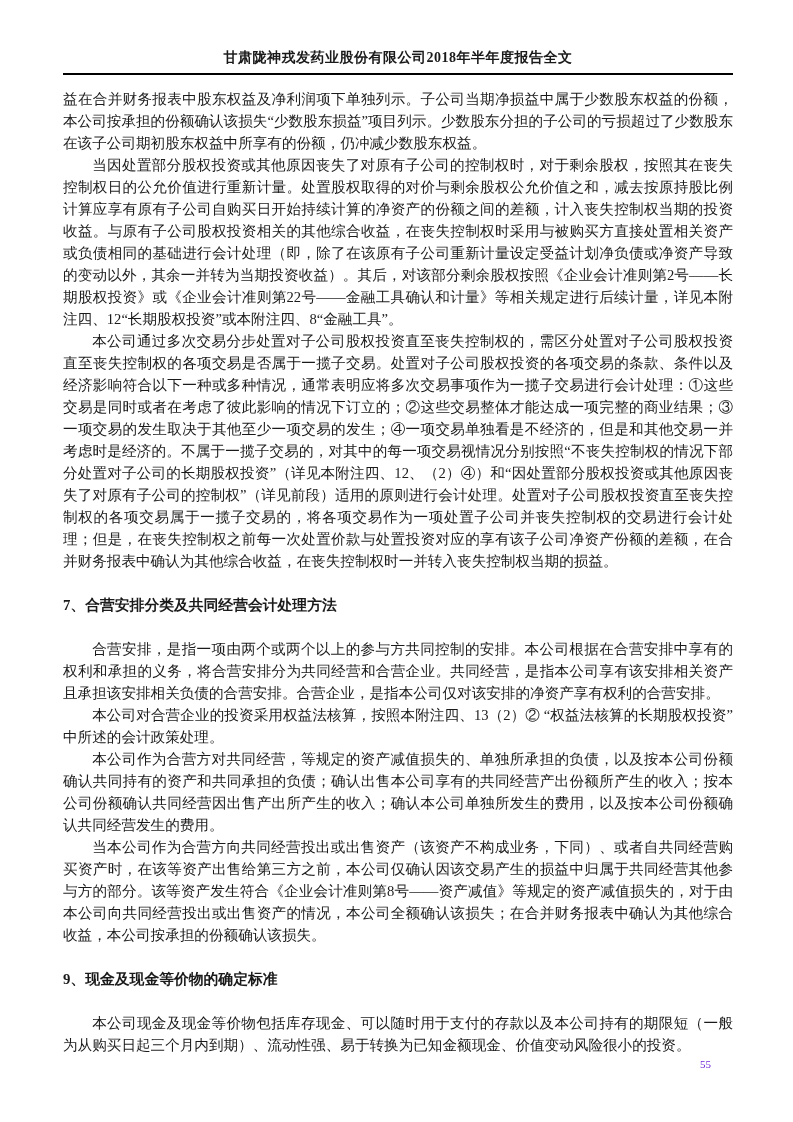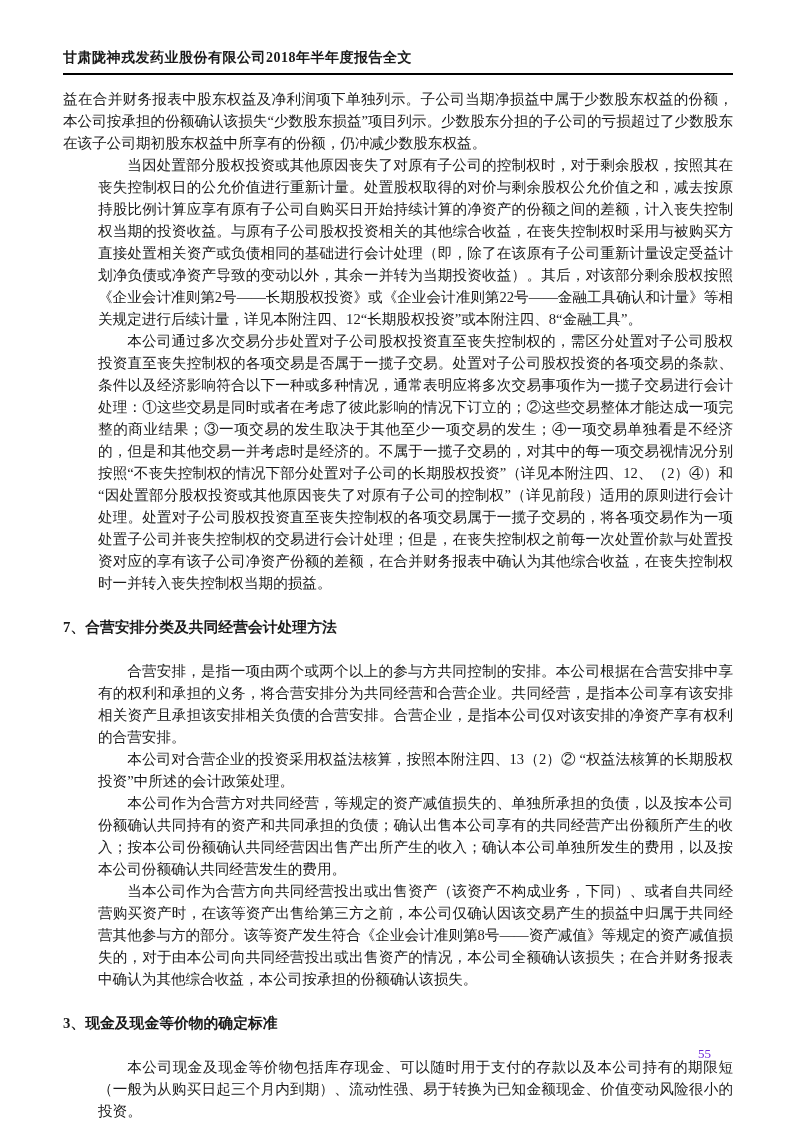--- a/index.html
+++ b/index.html
@@ -18,21 +18,21 @@
     overflow: hidden;
     box-sizing: border-box;
   }
   .header {
     position: absolute;
     top: 48px;
     left: 63px;
     right: 60px;
     border-bottom: 2px solid #000000;
     padding-bottom: 6px;
-    text-align: left;
+    text-align: center;
   }
   .header-title {
     font-size: 14px;
     font-weight: 600;
     letter-spacing: 0.5px;
     white-space: nowrap;
   }
   .body-text {
     position: absolute;
     top: 88px;
@@ -41,32 +41,31 @@
     font-size: 14.6px;
     line-height: 22px;
     text-align: justify;
     text-justify: inter-ideograph;
   }
   .para {
     margin: 0;
   }
   .para.indent {
     text-indent: 2em;
-    margin-left: 35px;
   }
   .heading {
     margin: 22px 0 22px 0;
     font-size: 14.8px;
     font-weight: bold;
   }
   .footer-pagenum {
     position: absolute;
     right: 82px;
-    bottom: 60px;
-    font-size: 13px;
+    bottom: 52px;
+    font-size: 11px;
     color: #6d28d9;
   }
 </style>
 </head>
 <body>
 
 <div class="page">
 
   <div class="header">
     <span class="header-title">甘肃陇神戎发药业股份有限公司2018年半年度报告全文</span>
@@ -74,19 +73,19 @@
 
   <div class="body-text">
     <p class="para">益在合并财务报表中股东权益及净利润项下单独列示。子公司当期净损益中属于少数股东权益的份额，本公司按承担的份额确认该损失“少数股东损益”项目列示。少数股东分担的子公司的亏损超过了少数股东在该子公司期初股东权益中所享有的份额，仍冲减少数股东权益。</p>
     <p class="para indent">当因处置部分股权投资或其他原因丧失了对原有子公司的控制权时，对于剩余股权，按照其在丧失控制权日的公允价值进行重新计量。处置股权取得的对价与剩余股权公允价值之和，减去按原持股比例计算应享有原有子公司自购买日开始持续计算的净资产的份额之间的差额，计入丧失控制权当期的投资收益。与原有子公司股权投资相关的其他综合收益，在丧失控制权时采用与被购买方直接处置相关资产或负债相同的基础进行会计处理（即，除了在该原有子公司重新计量设定受益计划净负债或净资产导致的变动以外，其余一并转为当期投资收益）。其后，对该部分剩余股权按照《企业会计准则第2号——长期股权投资》或《企业会计准则第22号——金融工具确认和计量》等相关规定进行后续计量，详见本附注四、12“长期股权投资”或本附注四、8“金融工具”。</p>
     <p class="para indent">本公司通过多次交易分步处置对子公司股权投资直至丧失控制权的，需区分处置对子公司股权投资直至丧失控制权的各项交易是否属于一揽子交易。处置对子公司股权投资的各项交易的条款、条件以及经济影响符合以下一种或多种情况，通常表明应将多次交易事项作为一揽子交易进行会计处理：①这些交易是同时或者在考虑了彼此影响的情况下订立的；②这些交易整体才能达成一项完整的商业结果；③一项交易的发生取决于其他至少一项交易的发生；④一项交易单独看是不经济的，但是和其他交易一并考虑时是经济的。不属于一揽子交易的，对其中的每一项交易视情况分别按照“不丧失控制权的情况下部分处置对子公司的长期股权投资”（详见本附注四、12、（2）④）和“因处置部分股权投资或其他原因丧失了对原有子公司的控制权”（详见前段）适用的原则进行会计处理。处置对子公司股权投资直至丧失控制权的各项交易属于一揽子交易的，将各项交易作为一项处置子公司并丧失控制权的交易进行会计处理；但是，在丧失控制权之前每一次处置价款与处置投资对应的享有该子公司净资产份额的差额，在合并财务报表中确认为其他综合收益，在丧失控制权时一并转入丧失控制权当期的损益。</p>
     <h3 class="heading">7、合营安排分类及共同经营会计处理方法</h3>
     <p class="para indent">合营安排，是指一项由两个或两个以上的参与方共同控制的安排。本公司根据在合营安排中享有的权利和承担的义务，将合营安排分为共同经营和合营企业。共同经营，是指本公司享有该安排相关资产且承担该安排相关负债的合营安排。合营企业，是指本公司仅对该安排的净资产享有权利的合营安排。</p>
     <p class="para indent">本公司对合营企业的投资采用权益法核算，按照本附注四、13（2）② “权益法核算的长期股权投资”中所述的会计政策处理。</p>
     <p class="para indent">本公司作为合营方对共同经营，等规定的资产减值损失的、单独所承担的负债，以及按本公司份额确认共同持有的资产和共同承担的负债；确认出售本公司享有的共同经营产出份额所产生的收入；按本公司份额确认共同经营因出售产出所产生的收入；确认本公司单独所发生的费用，以及按本公司份额确认共同经营发生的费用。</p>
     <p class="para indent">当本公司作为合营方向共同经营投出或出售资产（该资产不构成业务，下同）、或者自共同经营购买资产时，在该等资产出售给第三方之前，本公司仅确认因该交易产生的损益中归属于共同经营其他参与方的部分。该等资产发生符合《企业会计准则第8号——资产减值》等规定的资产减值损失的，对于由本公司向共同经营投出或出售资产的情况，本公司全额确认该损失；在合并财务报表中确认为其他综合收益，本公司按承担的份额确认该损失。</p>
-    <h3 class="heading">3、现金及现金等价物的确定标准</h3>
+    <h3 class="heading">9、现金及现金等价物的确定标准</h3>
     <p class="para indent">本公司现金及现金等价物包括库存现金、可以随时用于支付的存款以及本公司持有的期限短（一般为从购买日起三个月内到期）、流动性强、易于转换为已知金额现金、价值变动风险很小的投资。</p>
   </div>
 
   <div class="footer-pagenum">55</div>
 
 </div>
 
 </body></html>

